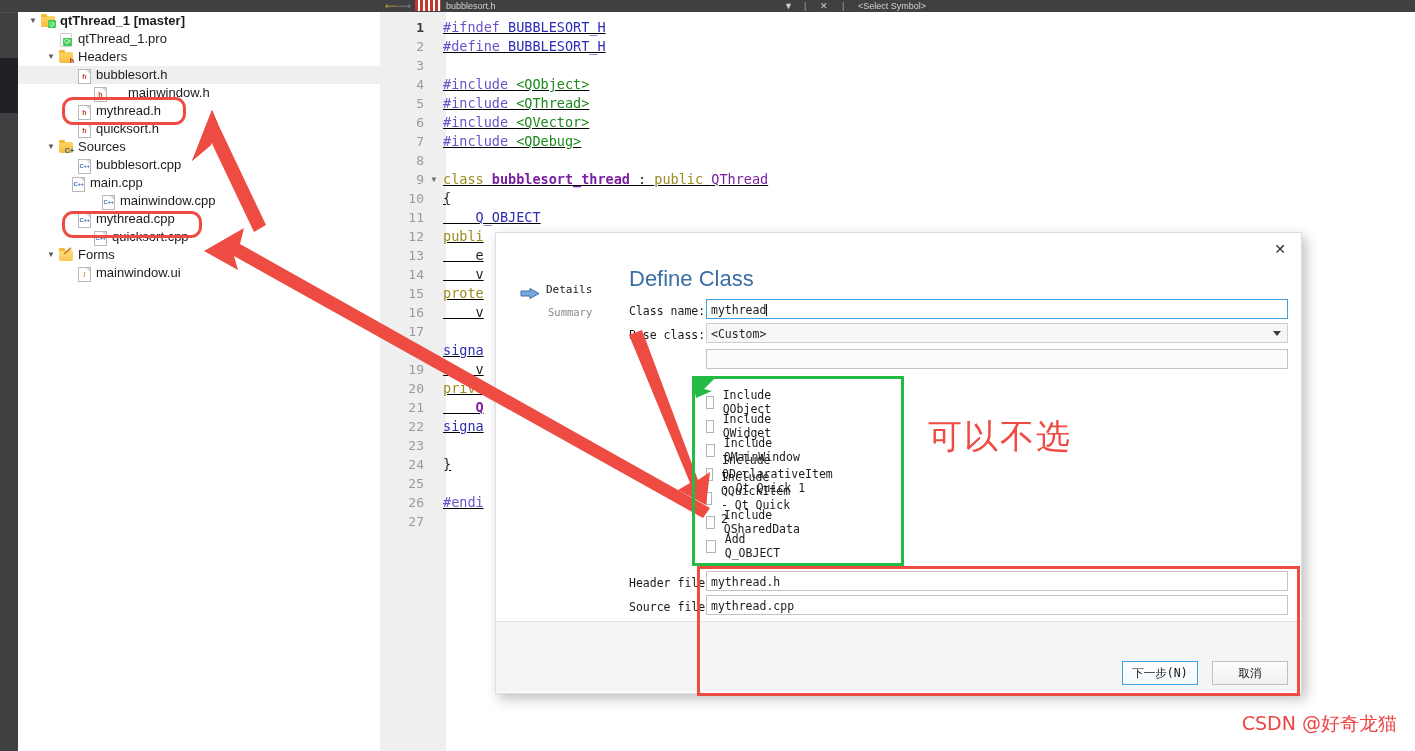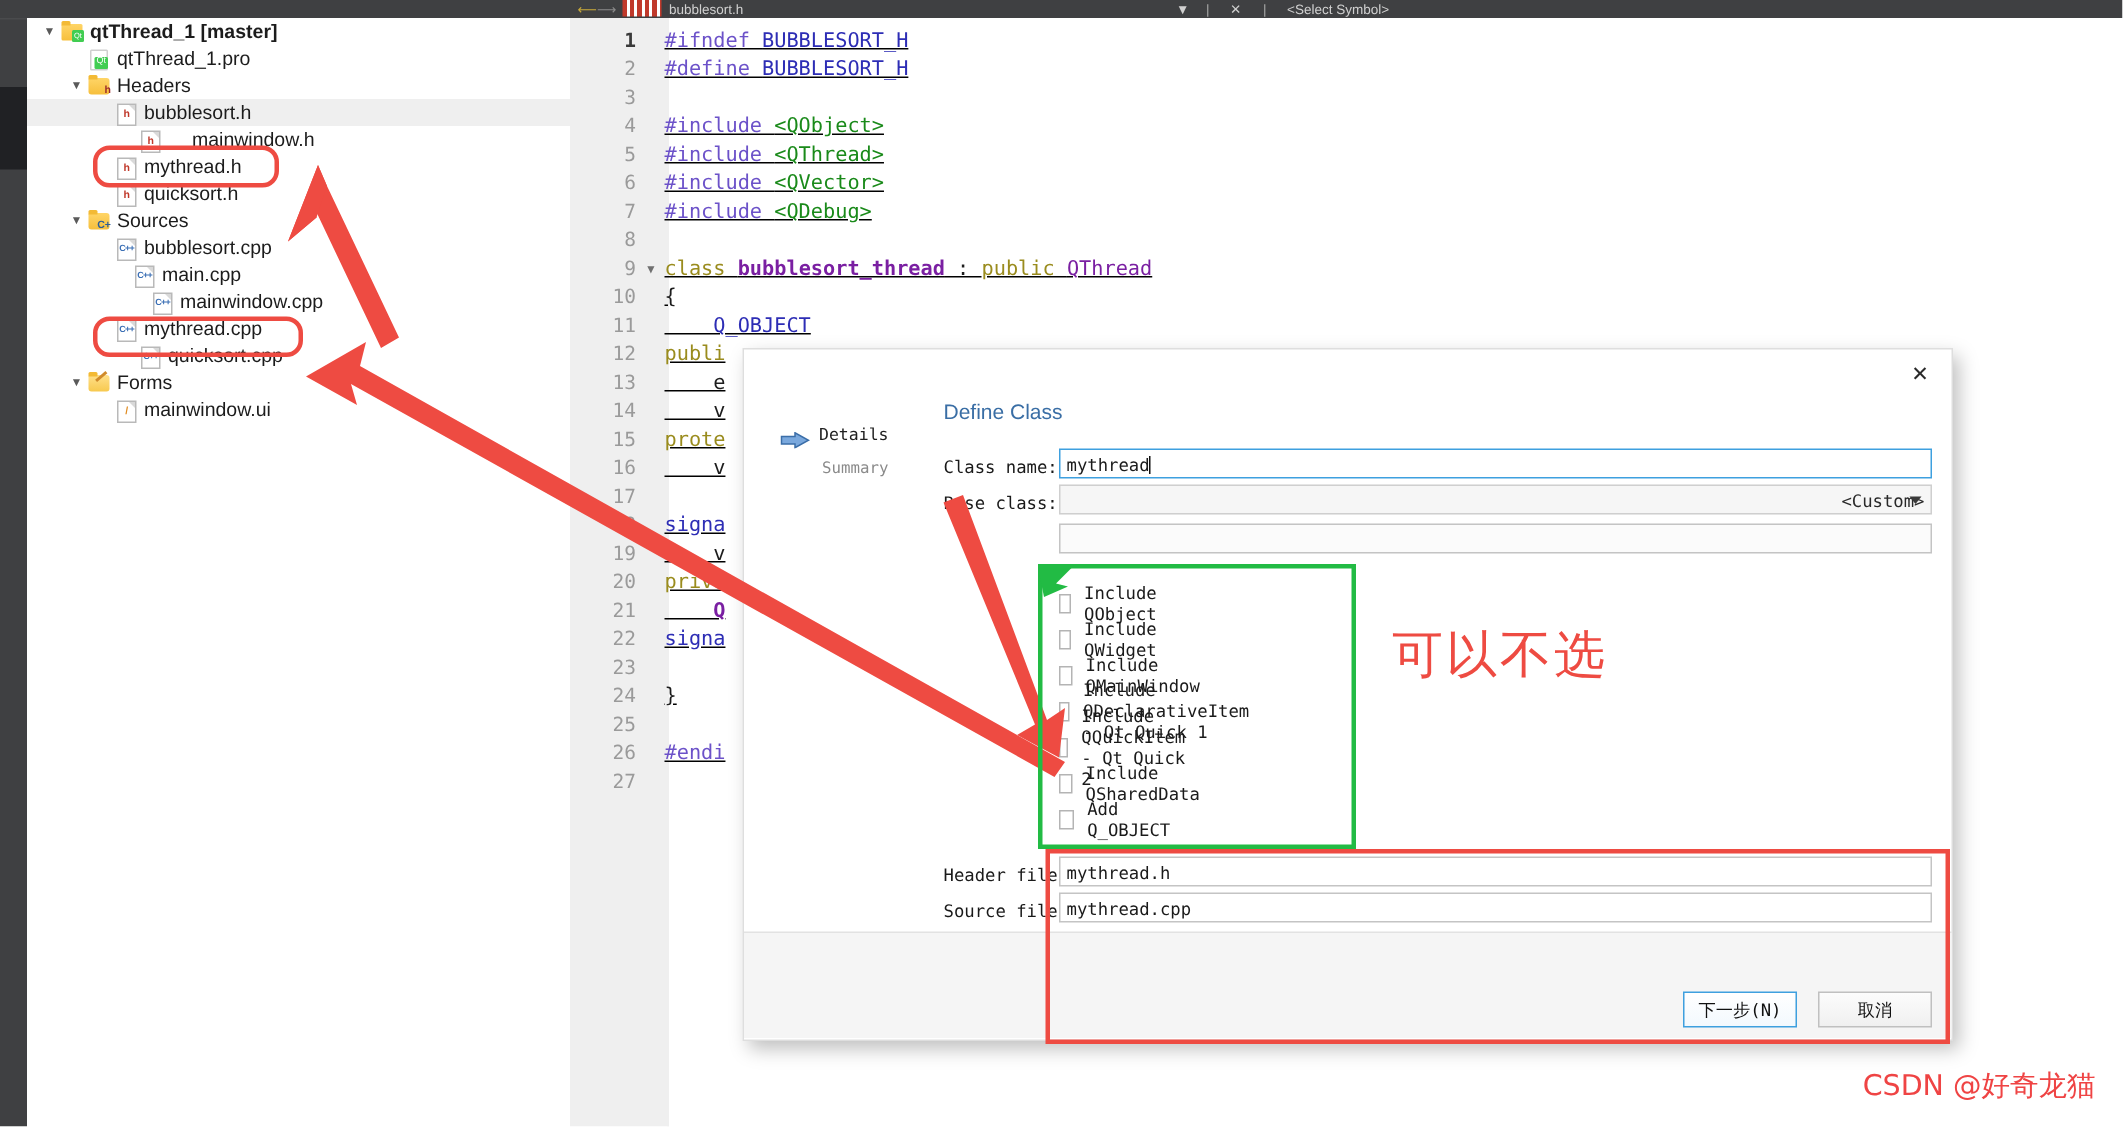--- a/index.html
+++ b/index.html
@@ -77,31 +77,31 @@
   .k-plain{color:#1d1d1d;}
   .k-qt{color:#7a1fa2;}
   .k-acc{color:#2d2db5;}
 
   
   .dlg{position:absolute;left:495px;top:232px;width:805px;height:460px;background:#ffffff;
        border:1px solid #dedede;box-shadow:4px 5px 12px rgba(0,0,0,.25);
        font-family:"DejaVu Sans Mono","Liberation Mono",monospace;}
   .dlg-close{position:absolute;right:12px;top:7px;width:18px;height:18px;line-height:18px;text-align:center;
              color:#2a2a2a;font-size:14px;font-family:"Liberation Sans",sans-serif;cursor:default;}
-  .dlg-title{position:absolute;left:133px;top:33px;color:#3a6ea5;font-size:14px;
+  .dlg-title{position:absolute;left:133px;top:33px;color:#3a6ea5;font-size:22px;
              font-family:"Liberation Sans",sans-serif;}
   .steps{position:absolute;left:22px;top:46px;width:110px;font-size:11px;}
   .step{height:22px;line-height:22px;color:#202020;position:relative;padding-left:28px;}
   .step.dim{color:#8a8a8a;padding-left:30px;font-size:10.5px;}
   .step .arw{position:absolute;left:2px;top:6px;width:20px;height:11px;}
   .lblc{position:absolute;font-size:11.5px;color:#1a1a1a;}
   .fld{position:absolute;background:#fff;border:1px solid #c4c4c4;height:20px;line-height:20px;
        font-size:11.5px;color:#1a1a1a;padding:0 4px;box-sizing:border-box;}
   .fld.focus{border:1px solid #3ea0df;}
-  .fld.ro{background:#f6f6f6;border:1px solid #cfcfcf;color:#2a2a2a;text-align:right;}
+  .fld.ro{background:#f6f6f6;border:1px solid #cfcfcf;color:#2a2a2a;}
   .caret{display:inline-block;width:1px;height:12px;background:#111;vertical-align:-2px;}
   .combo-arrow{position:absolute;right:6px;top:7px;width:0;height:0;border-left:4px solid transparent;
                border-right:4px solid transparent;border-top:5px solid #3b3b3b;}
   .cbrow{position:absolute;left:0;height:24px;display:flex;align-items:center;font-size:11.5px;color:#1a1a1a;}
   .cbox{width:13px;height:13px;border:1px solid #b4b4b4;background:#fff;margin-right:9px;box-sizing:border-box;}
   .dlg-footsep{position:absolute;left:0;right:0;top:388px;height:1px;background:#e2e2e2;}
   .dlg-foot{position:absolute;left:0;right:0;top:389px;height:70px;background:#f5f5f5;}
   .btn{position:absolute;height:24px;line-height:22px;text-align:center;font-size:11.5px;
        background:linear-gradient(#fcfcfc,#f0f0f0);border:1px solid #c0c0c0;box-sizing:border-box;color:#111;}
   .btn.primary{border:1px solid #3ea0df;background:linear-gradient(#ffffff,#f3f9fe);}
@@ -203,21 +203,21 @@
       </div>
       <div class="tree-row" style="padding-left: 44px;">
         <span class="twisty"></span>
         <span class="ico">
           <span class="ic-file" style="position:absolute;left:2px;">
             <span class="tag c">C++</span>
           </span>
         </span>
         <span class="lbl">bubblesort.cpp</span>
       </div>
-      <div class="tree-row" style="padding-left: 56px;">
+      <div class="tree-row" style="padding-left: 38px;">
         <span class="twisty"></span>
         <span class="ico">
           <span class="ic-file" style="position:absolute;left:2px;">
             <span class="tag c">C++</span>
           </span>
         </span>
         <span class="lbl">main.cpp</span>
       </div>
       <div class="tree-row" style="padding-left: 44px; margin-left: 24px;">
         <span class="twisty"></span>

